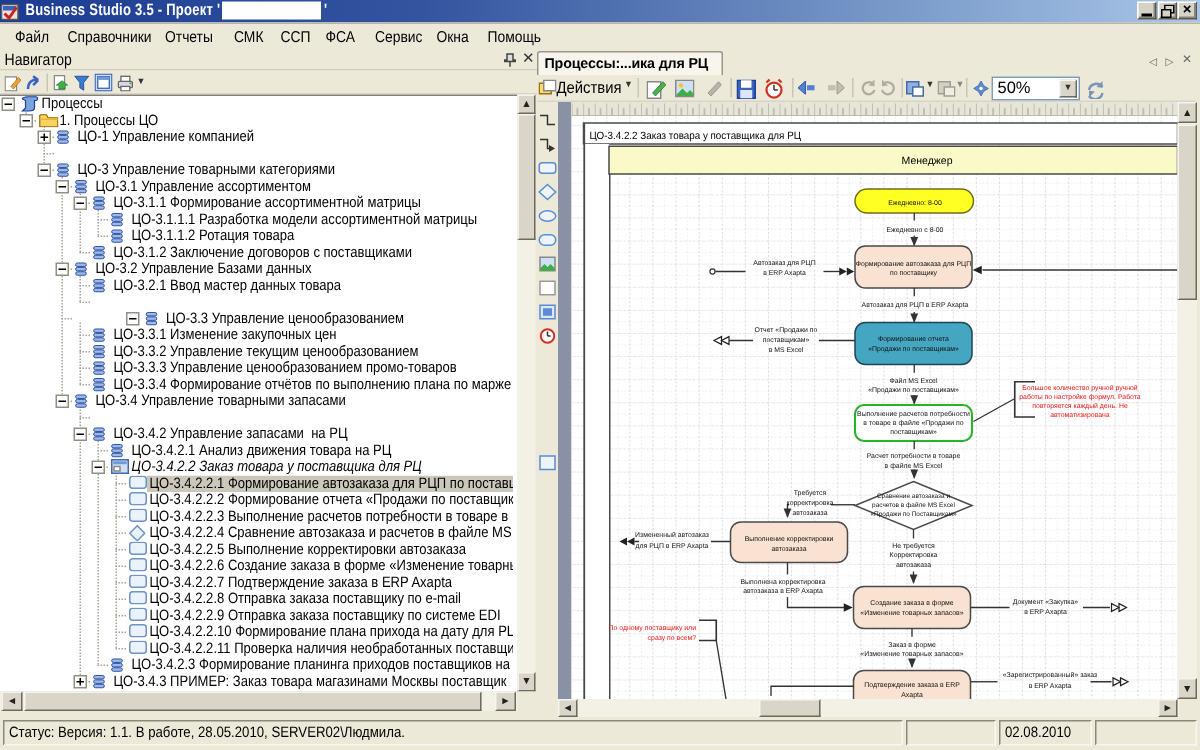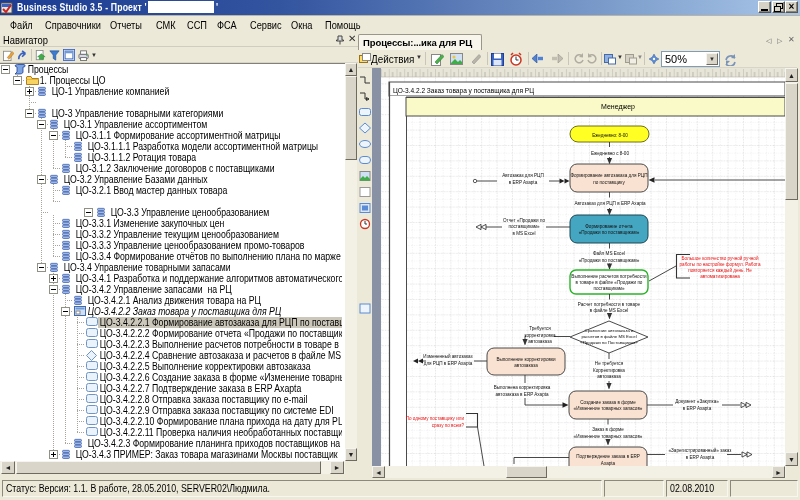--- a/index.html
+++ b/index.html
@@ -298,32 +298,20 @@
     <div class="trow" style="left:0;top:198px;width:342px;overflow:hidden;">
       <span class="exp" style="left:37px;top:0.5px;">
         <i></i>
       </span>
       <span class="abs" style="left:50px;top:0px;"><svg width="8" height="11" viewBox="0 0 9 11">
           <rect x="0.5" y="0.8" width="8" height="2.6" rx="1.3" fill="#9db9e8" stroke="#24469c" stroke-width="0.7"></rect>
           <rect x="0.5" y="4.1" width="8" height="2.6" rx="1.3" fill="#9db9e8" stroke="#24469c" stroke-width="0.7"></rect>
           <rect x="0.5" y="7.4" width="8" height="2.6" rx="1.3" fill="#9db9e8" stroke="#24469c" stroke-width="0.7"></rect>
         </svg></span>
       <span class="abs" style="left:62px;top:-0.5px;padding:0 2px;transform:scaleX(0.87);transform-origin:0 0;">ЦО-3.4 Управление товарными запасами</span>
-    </div>
-    <div class="trow" style="left:0;top:209px;width:342px;overflow:hidden;">
-      <span class="exp" style="left:49px;top:0.5px;">
-        <i></i>
-        <u></u>
-      </span>
-      <span class="abs" style="left:62px;top:0px;"><svg width="8" height="11" viewBox="0 0 9 11">
-          <rect x="0.5" y="0.8" width="8" height="2.6" rx="1.3" fill="#9db9e8" stroke="#24469c" stroke-width="0.7"></rect>
-          <rect x="0.5" y="4.1" width="8" height="2.6" rx="1.3" fill="#9db9e8" stroke="#24469c" stroke-width="0.7"></rect>
-          <rect x="0.5" y="7.4" width="8" height="2.6" rx="1.3" fill="#9db9e8" stroke="#24469c" stroke-width="0.7"></rect>
-        </svg></span>
-      <span class="abs" style="left:74px;top:-0.5px;padding:0 2px;transform:scaleX(0.87);transform-origin:0 0;">ЦО-3.4.1 Разработка и поддержание алгоритмов автоматического</span>
     </div>
     <div class="trow" style="left:0;top:220px;width:342px;overflow:hidden;">
       <span class="exp" style="left:49px;top:0.5px;">
         <i></i>
       </span>
       <span class="abs" style="left:62px;top:0px;"><svg width="8" height="11" viewBox="0 0 9 11">
           <rect x="0.5" y="0.8" width="8" height="2.6" rx="1.3" fill="#9db9e8" stroke="#24469c" stroke-width="0.7"></rect>
           <rect x="0.5" y="4.1" width="8" height="2.6" rx="1.3" fill="#9db9e8" stroke="#24469c" stroke-width="0.7"></rect>
           <rect x="0.5" y="7.4" width="8" height="2.6" rx="1.3" fill="#9db9e8" stroke="#24469c" stroke-width="0.7"></rect>
         </svg></span>

